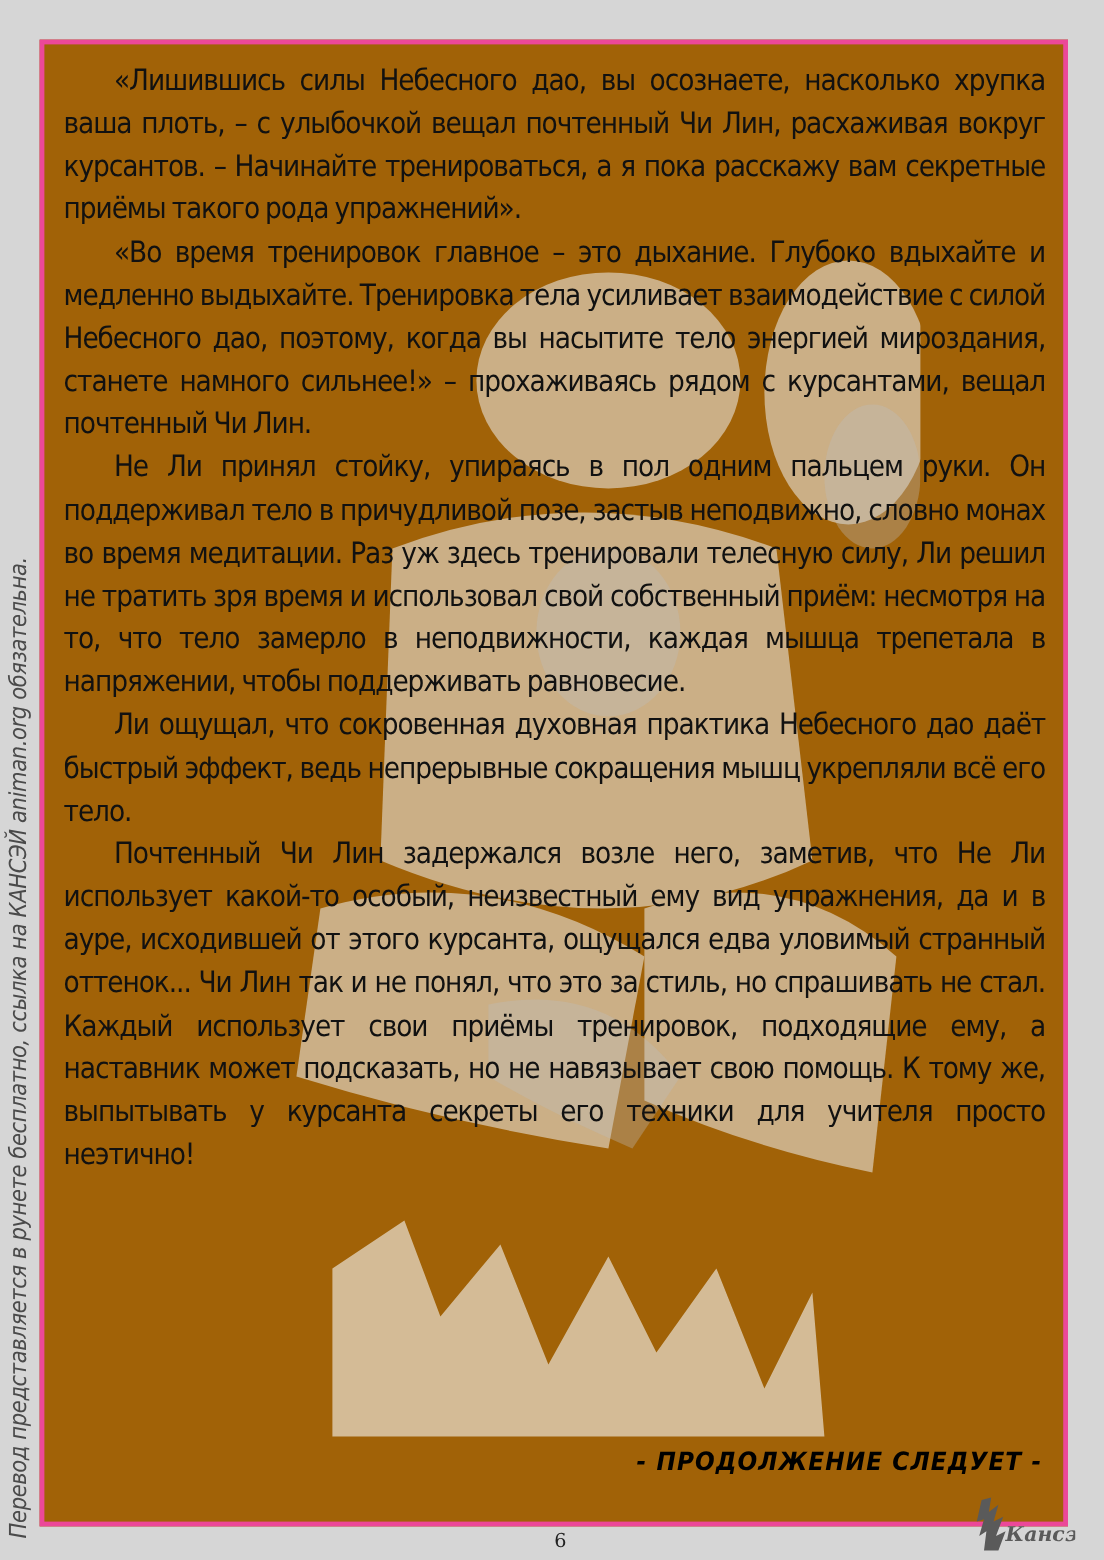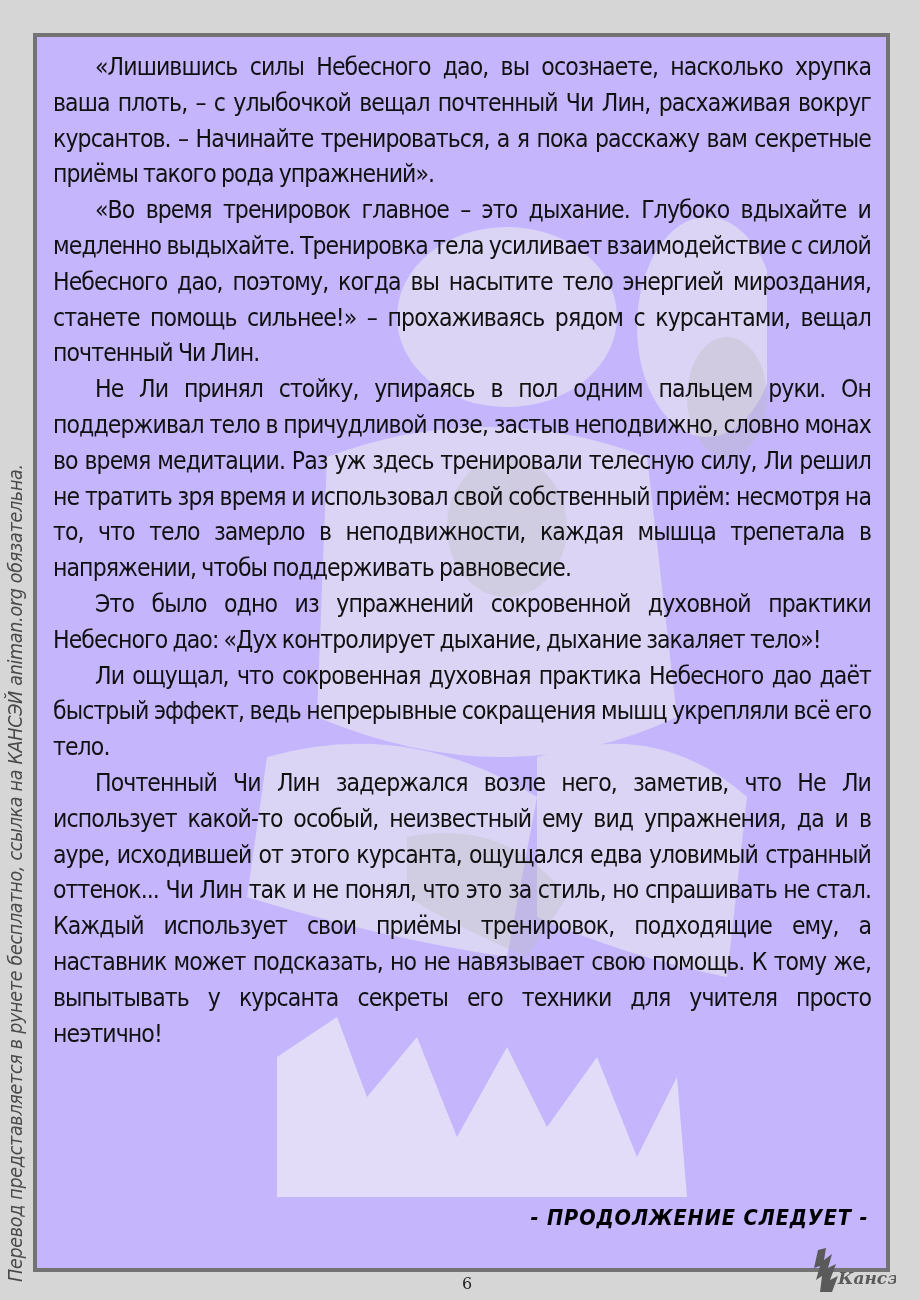--- a/index.html
+++ b/index.html
@@ -13,22 +13,22 @@
       position: relative;
       overflow: hidden;
       font-family: "DejaVu Sans", sans-serif;
     }
     .frame {
       position: absolute;
       left: 33px;
       top: 33px;
       width: 849px;
       height: 1231px;
-      border: 4px solid #737373;
-      background: #c4b5fd;
+      border: 4px solid #ec4899;
+      background: #a16207;
       overflow: hidden;
     }
     
     .watermark {
       position: absolute;
       left: 170px;
       top: 160px;
       width: 560px;
       height: 1060px;
       pointer-events: none;
@@ -120,23 +120,22 @@
         <path d="M200 640 Q300 620 360 700 L320 760 Q250 730 200 700 Z"></path>
       </g>
       <g fill="#f6f6f6" opacity="0.6">
         <path d="M70 860 L130 820 L160 900 L210 840 L250 940 L300 850 L340 930 L390 860 L430 960 L470 880 L480 1000 L70 1000 Z"></path>
       </g>
     </svg>
   </div>
 
   <div class="body-text">
     <p>«Лишившись силы Небесного дао, вы осознаете, насколько хрупка ваша плоть, – с улыбочкой вещал почтенный Чи Лин, расхаживая вокруг курсантов. – Начинайте тренироваться, а я пока расскажу вам секретные приёмы такого рода упражнений».</p>
-    <p>«Во время тренировок главное – это дыхание. Глубоко вдыхайте и медленно выдыхайте. Тренировка тела усиливает взаимодействие с силой Небесного дао, поэтому, когда вы насытите тело энергией мироздания, станете помощь сильнее!» – прохаживаясь рядом с курсантами, вещал почтенный Чи Лин.</p>
+    <p>«Во время тренировок главное – это дыхание. Глубоко вдыхайте и медленно выдыхайте. Тренировка тела усиливает взаимодействие с силой Небесного дао, поэтому, когда вы насытите тело энергией мироздания, станете намного сильнее!» – прохаживаясь рядом с курсантами, вещал почтенный Чи Лин.</p>
     <p>Не Ли принял стойку, упираясь в пол одним пальцем руки. Он поддерживал тело в причудливой позе, застыв неподвижно, словно монах во время медитации. Раз уж здесь тренировали телесную силу, Ли решил не тратить зря время и использовал свой собственный приём: несмотря на то, что тело замерло в неподвижности, каждая мышца трепетала в напряжении, чтобы поддерживать равновесие.</p>
-    <p>Это было одно из упражнений сокровенной духовной практики Небесного дао: «Дух контролирует дыхание, дыхание закаляет тело»!</p>
     <p>Ли ощущал, что сокровенная духовная практика Небесного дао даёт быстрый эффект, ведь непрерывные сокращения мышц укрепляли всё его тело.</p>
     <p>Почтенный Чи Лин задержался возле него, заметив, что Не Ли использует какой-то особый, неизвестный ему вид упражнения, да и в ауре, исходившей от этого курсанта, ощущался едва уловимый странный оттенок... Чи Лин так и не понял, что это за стиль, но спрашивать не стал. Каждый использует свои приёмы тренировок, подходящие ему, а наставник может подсказать, но не навязывает свою помощь. К тому же, выпытывать у курсанта секреты его техники для учителя просто неэтично!</p>
   </div>
 
   <div class="continued">- ПРОДОЛЖЕНИЕ СЛЕДУЕТ -</div>
 </div>
 
 <div class="side-note">Перевод представляется в рунете бесплатно, ссылка на КАНСЭЙ animan.org обязательна.</div>
 
 <div class="page-number">6</div>

